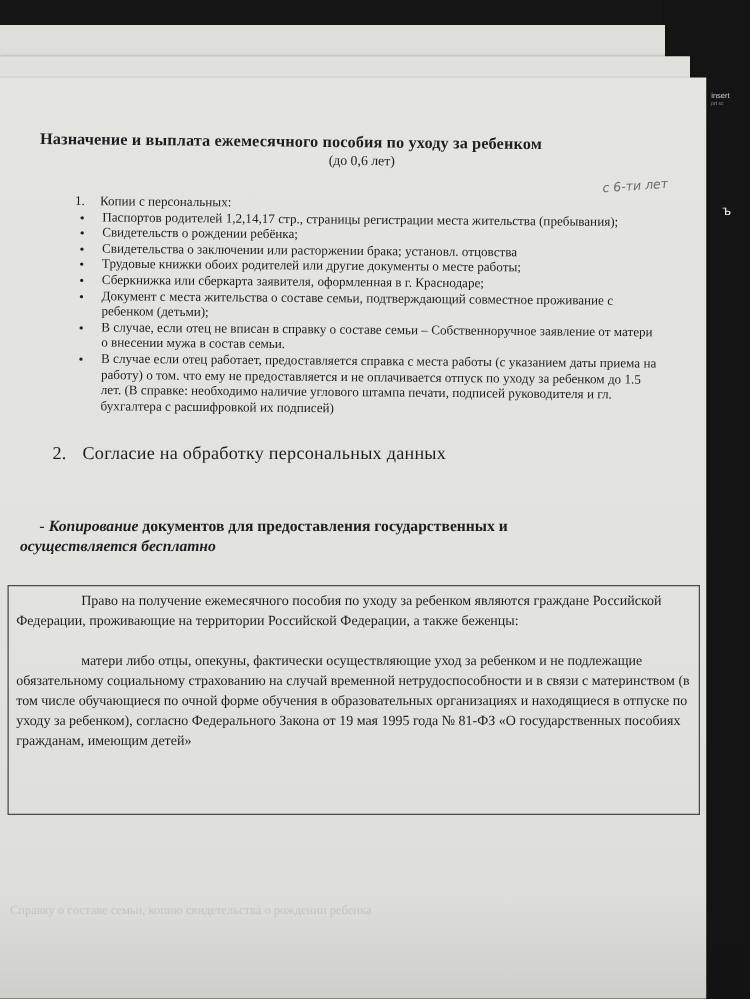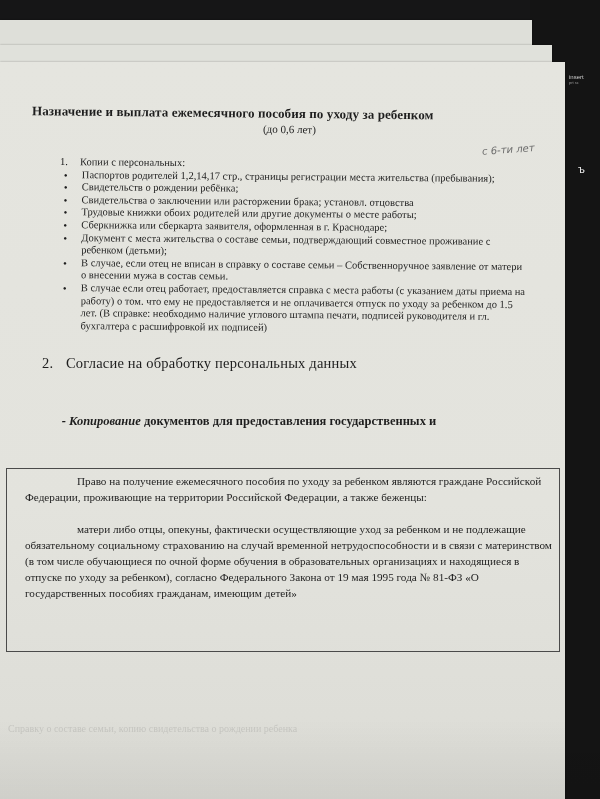--- a/index.html
+++ b/index.html
@@ -37,31 +37,31 @@
   }
   .list { position: absolute; left: 60px; top: 156px; width: 470px; font-size: 10.5px; line-height: 12.6px; transform: rotate(0.5deg); transform-origin: left top; }
   .list .num-item { display: flex; }
   .list .num { width: 20px; }
   .bullets { margin: 0; padding: 0; list-style: none; }
   .bullets li { position: relative; padding-left: 22px; margin: 0; }
   .bullets li::before { content: "•"; position: absolute; left: 4px; top: 0; font-size: 11px; }
   .item2 { position: absolute; left: 42px; top: 355px; font-size: 14.5px; letter-spacing: 0.2px; }
   .item2 .n { display: inline-block; width: 24px; }
   .notice {
-    position: absolute; left: 46px; top: 413px; width: 490px;
+    position: absolute; left: 16px; top: 413px; width: 490px;
     font-weight: bold; font-size: 12.5px; line-height: 16px;
   }
   .notice .it { font-style: italic; }
   .box {
     position: absolute; left: 6px; top: 468px; width: 554px; height: 184px;
     border: 1px solid #4a4a4a; box-sizing: border-box;
     padding: 4px 6px; font-size: 11.2px; line-height: 16px;
   }
   .box p { margin: 0; }
-  .box .indent { text-indent: 52px; margin-left: 12px; }
+  .box .indent { text-indent: 52px; }
   .box .gap { height: 16px; }
   .ghost {
     position: absolute; left: 8px; top: 722px; width: 520px;
     color: rgba(90,90,90,.18); font-size: 10px; line-height: 14px;
   }
 </style>
 </head>
 <body>
 
 <div class="desk-right"></div>
@@ -96,20 +96,21 @@
       <li>В случае если отец  работает, предоставляется справка с места работы (с указанием даты приема на работу) о том. что ему не предоставляется и не оплачивается отпуск по уходу за ребенком до 1.5 лет. (В справке: необходимо наличие углового штампа печати, подписей руководителя и гл. бухгалтера с расшифровкой их подписей)</li>
     </ul>
   </div>
 
   <div class="item2">
     <span class="n">2.</span><span>Согласие на обработку персональных данных</span>
   </div>
 
   <div class="notice">
     <div>&nbsp;&nbsp;&nbsp;&nbsp;&nbsp;<span class="it">- Копирование</span><span> документов для предоставления государственных и</span></div>
+    <div class="it">осуществляется бесплатно</div>
   </div>
 
   <div class="box">
     <p class="indent">Право на получение ежемесячного пособия по уходу за ребенком являются граждане Российской Федерации, проживающие на территории Российской Федерации, а также беженцы:</p>
     <div class="gap"></div>
     <p class="indent">матери либо отцы, опекуны, фактически осуществляющие уход за ребенком и не подлежащие обязательному социальному страхованию на случай временной нетрудоспособности и в связи с материнством (в том числе обучающиеся по очной форме обучения в образовательных организациях и находящиеся в отпуске по уходу за ребенком), согласно  Федерального Закона от 19 мая 1995 года № 81-ФЗ «О государственных пособиях гражданам, имеющим детей»</p>
   </div>
 
   <div class="ghost">Справку о составе семьи, копию свидетельства о рождении ребенка</div>
 </div>

